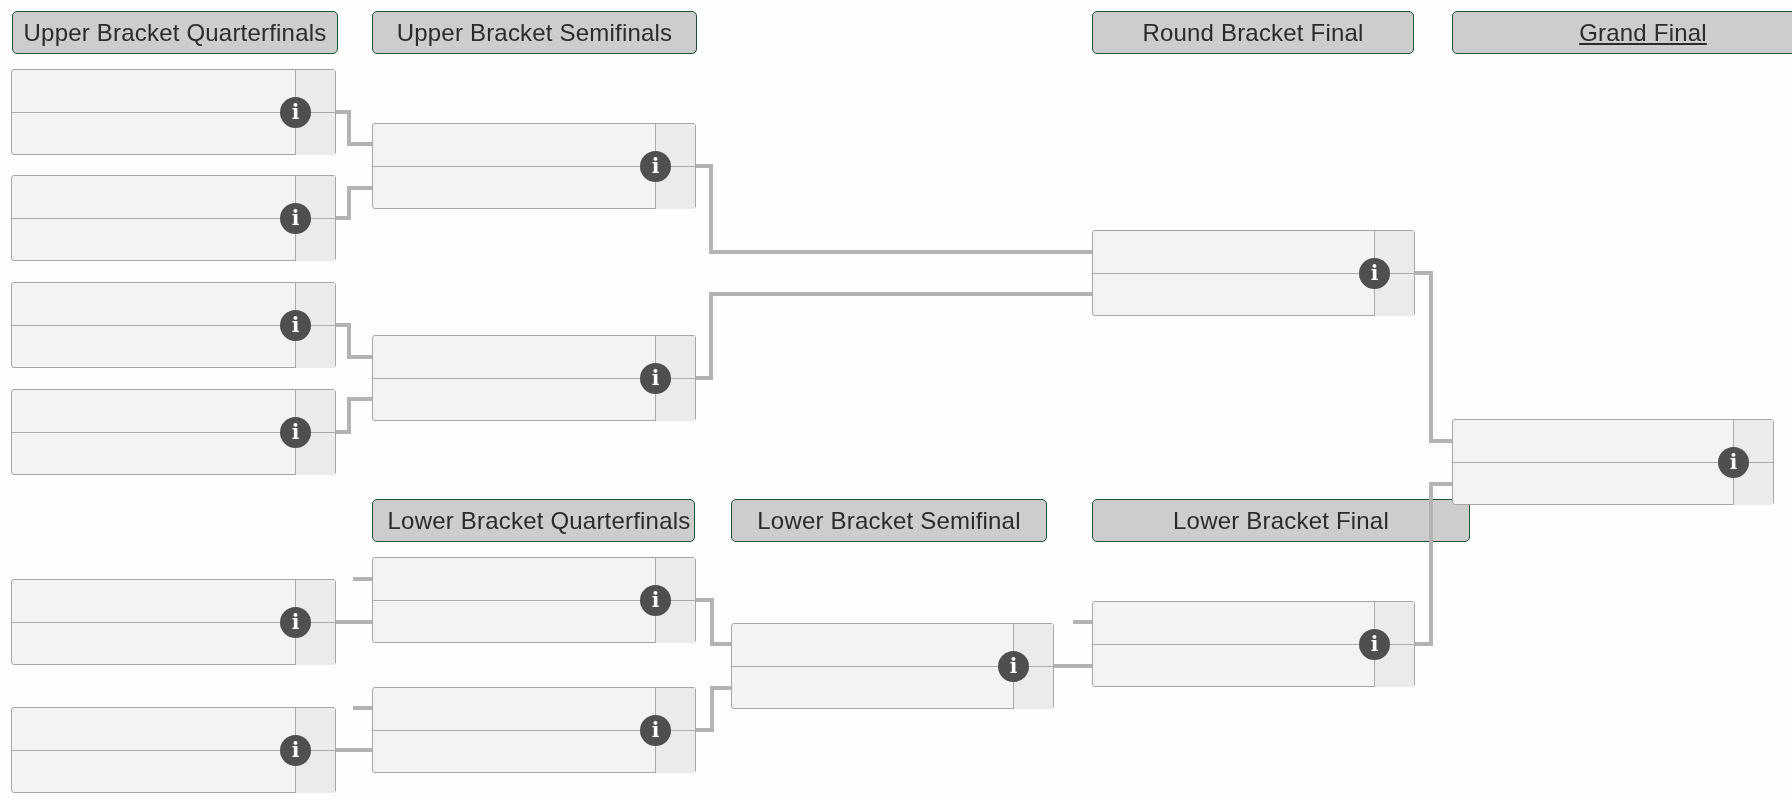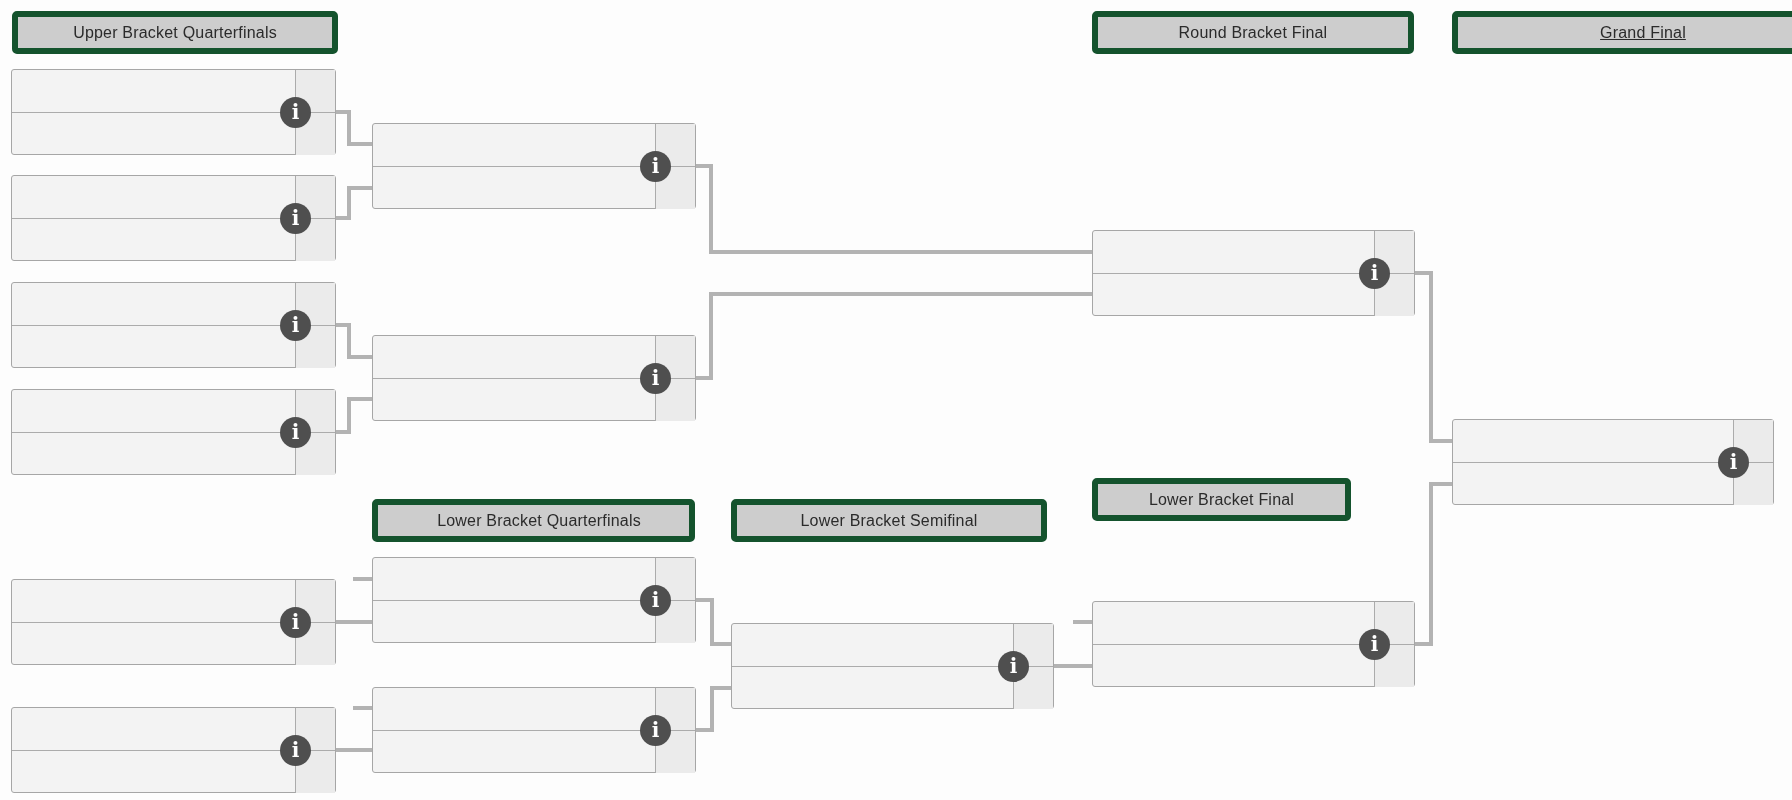--- a/index.html
+++ b/index.html
@@ -6,24 +6,24 @@
   #bracket{
     position:relative;
     width:1792px;height:800px;
     background:#fdfdfd;
     font-family:"Liberation Sans", sans-serif;
     overflow:hidden;
   }
   .hdr{
     position:absolute;height:43px;
     background:#cdcdcd;
-    border:6px solid #14532d;border-radius:5px;
+    border:1px solid #14532d;border-radius:5px;
     box-sizing:border-box;
     display:flex;align-items:center;justify-content:center;
-    font-size:16px;color:#2b2b2b;
+    font-size:24px;color:#2b2b2b;
     letter-spacing:.2px;
     user-select:none;
   }
   .match{
     position:absolute;height:86px;
     background:#f3f3f3;
     border:1px solid #a6a6a6;border-radius:3px;
     box-sizing:border-box;
   }
   .row{position:relative;height:42px;}
@@ -54,25 +54,26 @@
     transform:translateY(-1px);
   }
   .cl{position:absolute;background:#b3b3b3;z-index:1;}
 </style>
 </head>
 <body>
 
 <div id="bracket">
 
   <div class="hdr" style="left:12px;top:11px;width:326px;">Upper Bracket Quarterfinals</div>
+  <div class="hdr" style="left:372px;top:11px;width:325px;">Upper Bracket Semifinals</div>
   <div class="hdr" style="left:1092px;top:11px;width:322px;">Round Bracket Final</div>
   <div class="hdr" style="left:1452px;top:11px;width:382px;text-decoration:underline;">Grand Final</div>
   <div class="hdr" style="left:372px;top:499px;width:323px;padding-left:11px;">Lower Bracket Quarterfinals</div>
   <div class="hdr" style="left:731px;top:499px;width:316px;">Lower Bracket Semifinal</div>
-  <div class="hdr" style="left:1092px;top:478px;width:259px;">Lower Bracket Final</div>
+  <div class="hdr" style="left:1092px;top:499px;width:378px;">Lower Bracket Final</div>
 
   <div class="cl" style="left:336px;top:110px;width:15px;height:4px;"></div>
   <div class="cl" style="left:347px;top:110px;width:4px;height:36px;"></div>
   <div class="cl" style="left:347px;top:142px;width:25px;height:4px;"></div>
   <div class="cl" style="left:336px;top:216px;width:15px;height:4px;"></div>
   <div class="cl" style="left:347px;top:186px;width:4px;height:34px;"></div>
   <div class="cl" style="left:347px;top:186px;width:25px;height:4px;"></div>
   <div class="cl" style="left:336px;top:323px;width:15px;height:4px;"></div>
   <div class="cl" style="left:347px;top:323px;width:4px;height:36px;"></div>
   <div class="cl" style="left:347px;top:355px;width:25px;height:4px;"></div>

